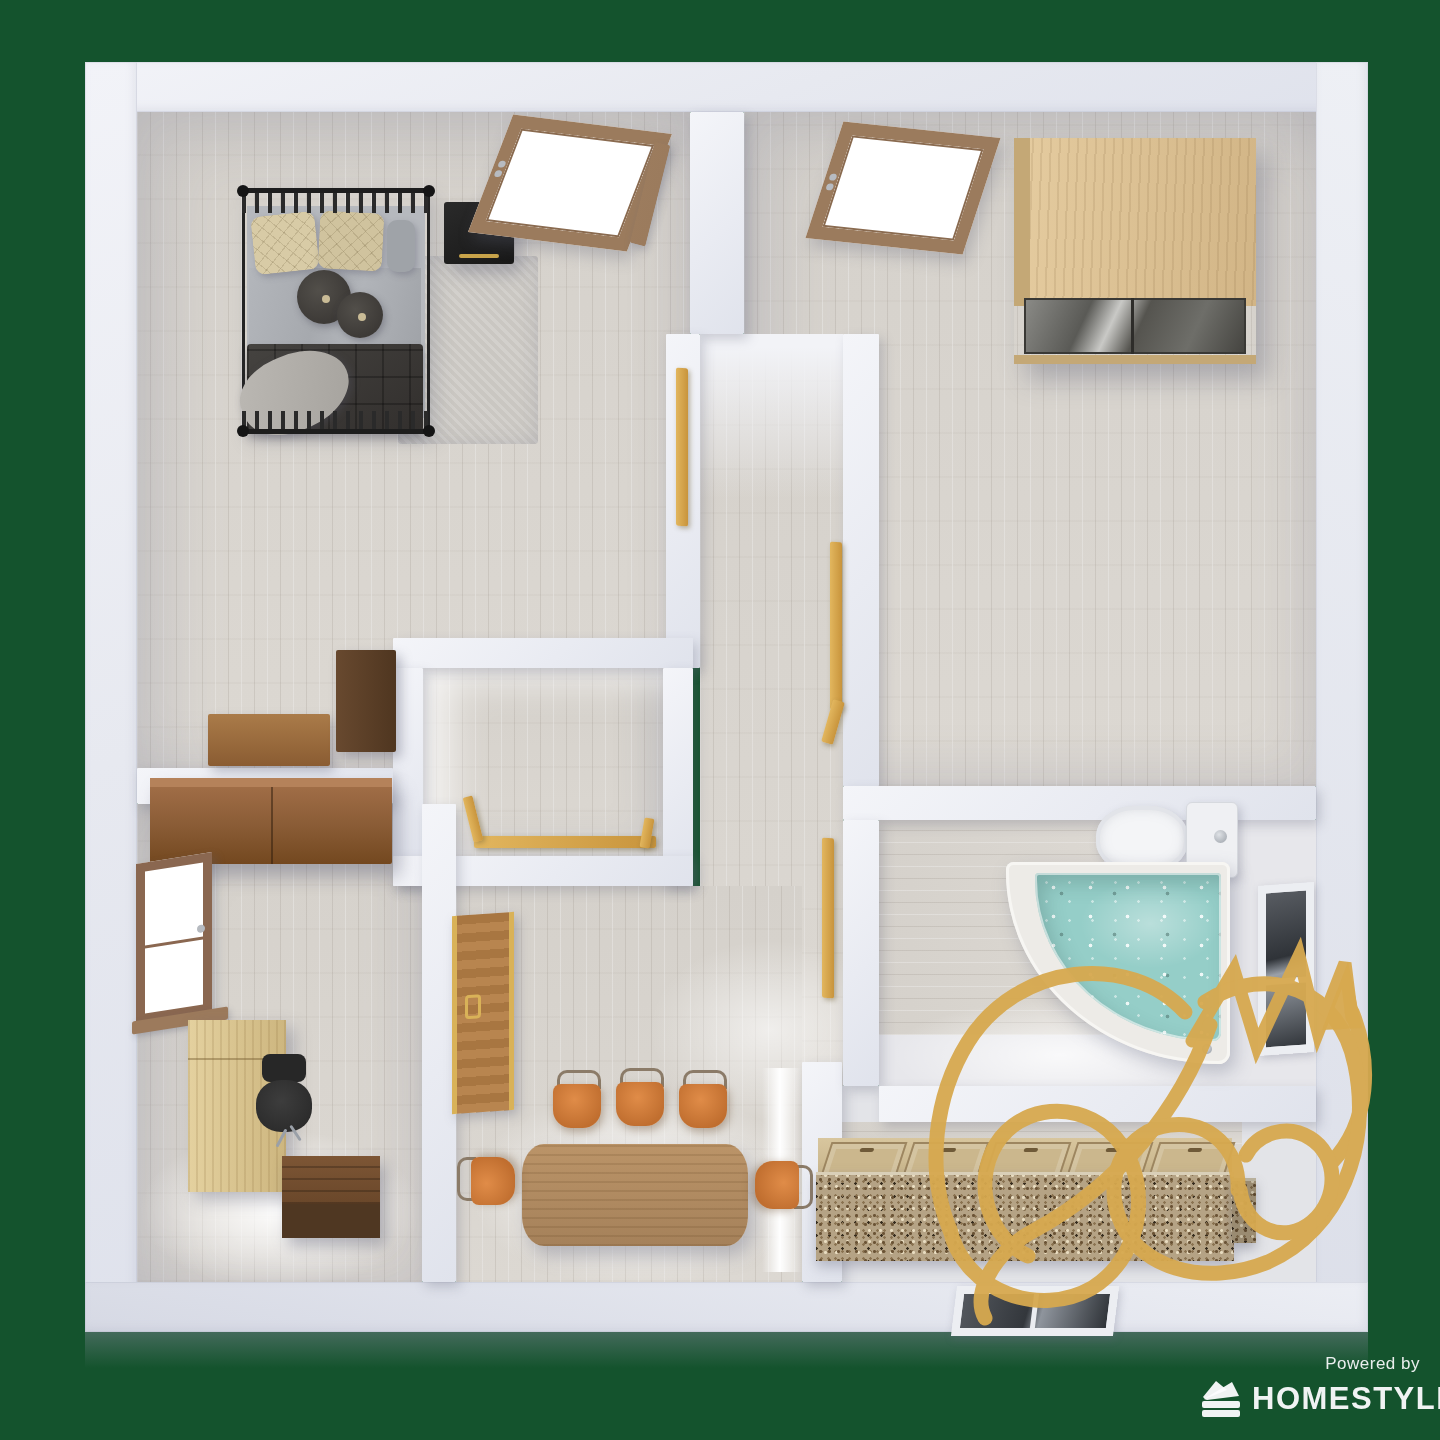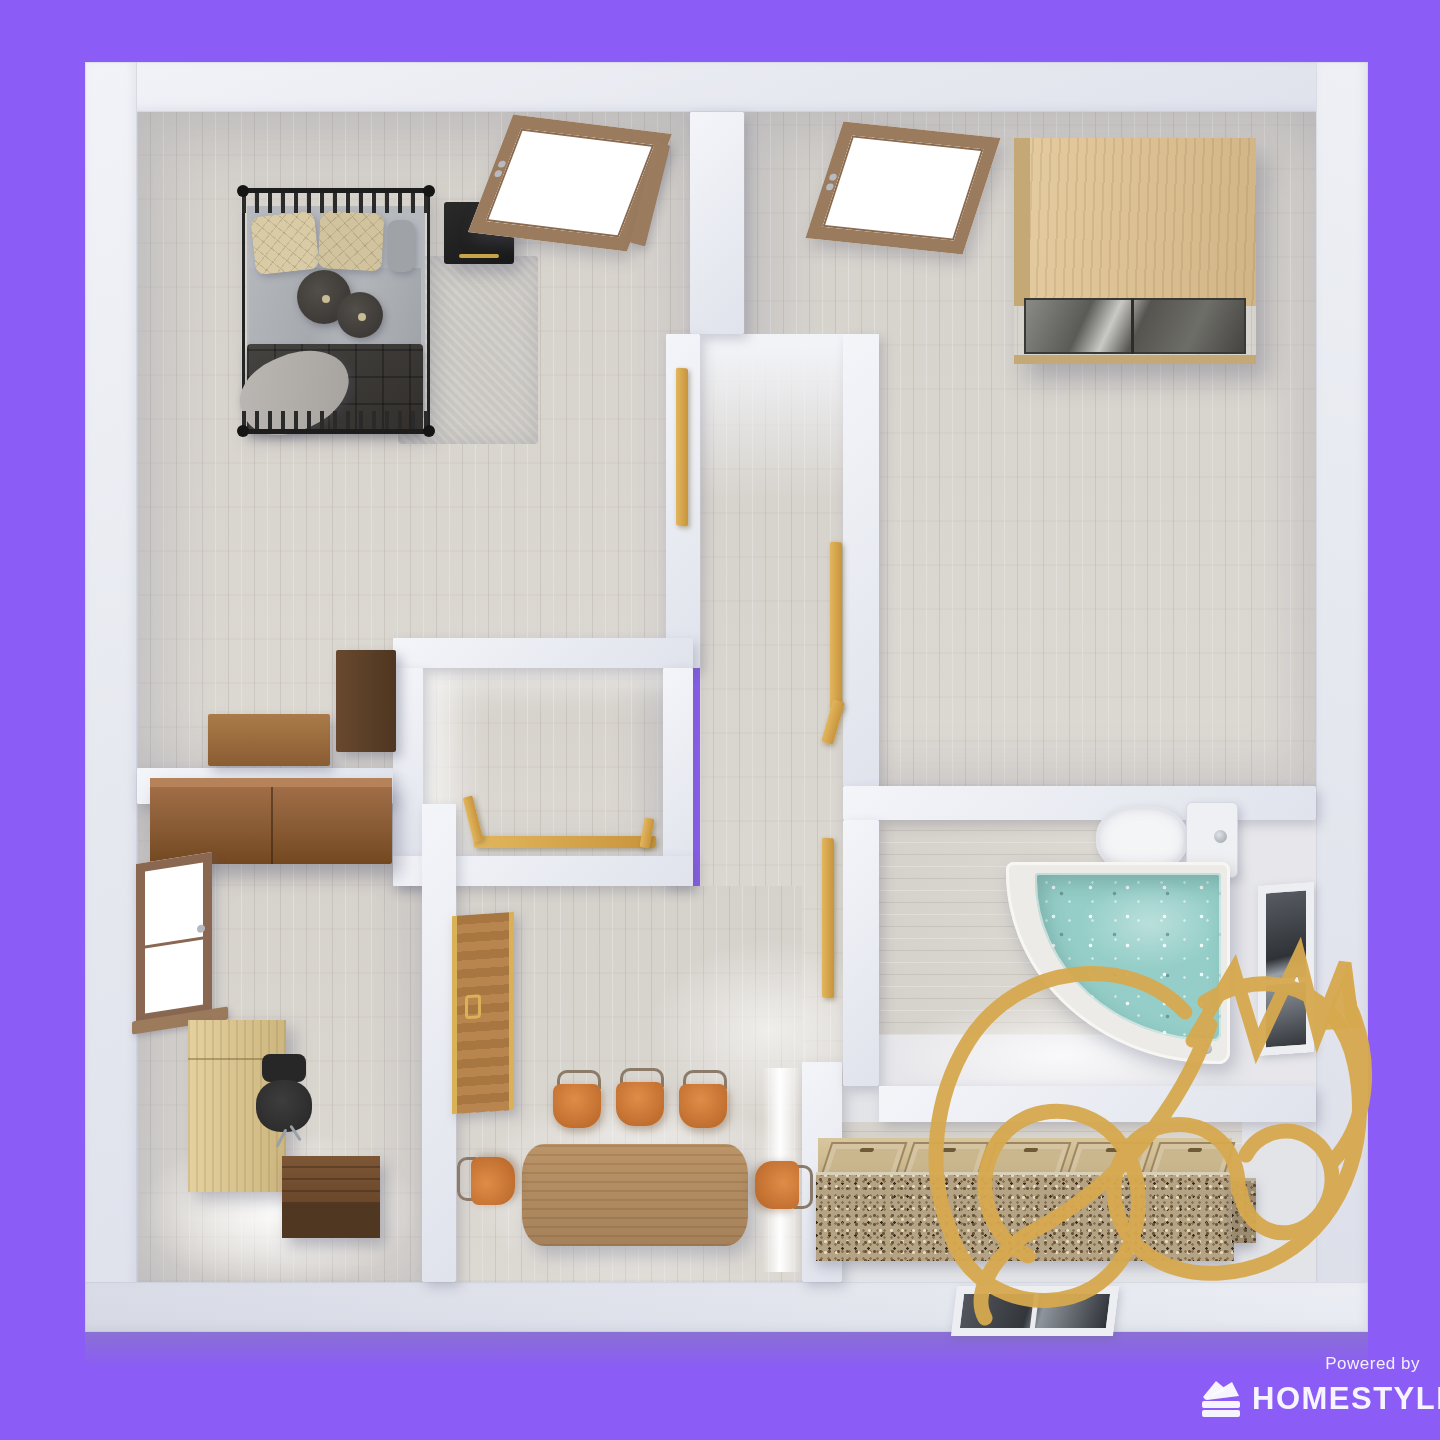--- a/index.html
+++ b/index.html
@@ -1,17 +1,17 @@
 <!DOCTYPE html>
 <html><head>
 <meta charset="utf-8">
 <title>3D Floor Plan Render</title>
 <style>
   html,body{margin:0;padding:0;background:#f3f3f5;font-family:"Liberation Sans",sans-serif;}
-  .stage{position:relative;width:1440px;height:1440px;background:#8b5cf6;overflow:hidden;}
+  .stage{position:relative;width:1440px;height:1440px;background:#14532d;overflow:hidden;}
   
   .owall{position:absolute;z-index:3;background:linear-gradient(160deg,#f2f3f8 0%,#e7e9f0 55%,#dfe2ec 100%);
          box-shadow:inset 0 0 0 1px rgba(170,173,192,.22), inset -3px -3px 10px rgba(150,153,175,.18);}
   .wall{position:absolute;z-index:3;background:linear-gradient(135deg,#f4f5f9 0%,#e9ebf2 55%,#e0e3ec 100%);
         box-shadow:4px 5px 12px rgba(96,100,122,.28);border-radius:1px;}
   .plan-shadow{position:absolute;z-index:0;background:linear-gradient(180deg,rgba(138,141,160,.40),rgba(138,141,160,0));}
   
   .floor{position:absolute;z-index:1;}
   .wood-v{background-color:#d7d3cd;background-image:
     repeating-linear-gradient(90deg,rgba(255,255,255,.45) 0 1px,rgba(0,0,0,0) 1px 26px),

